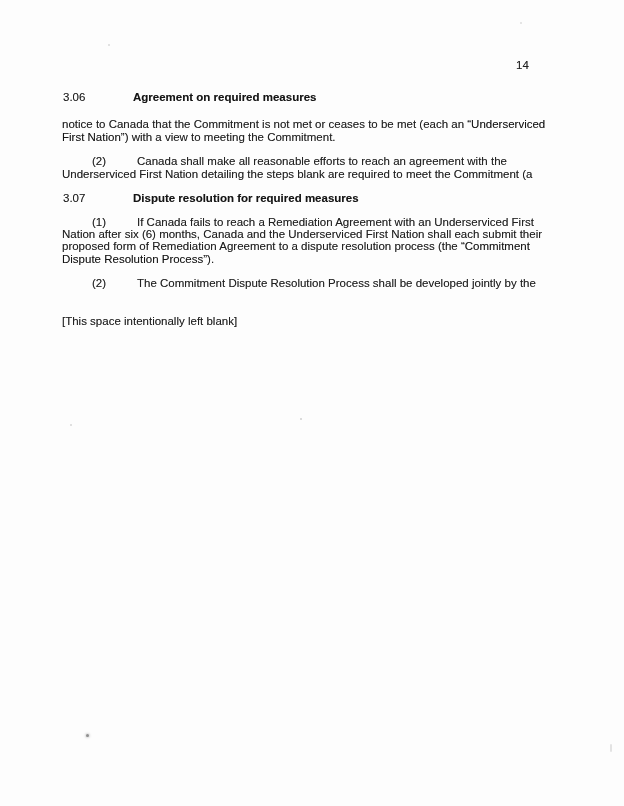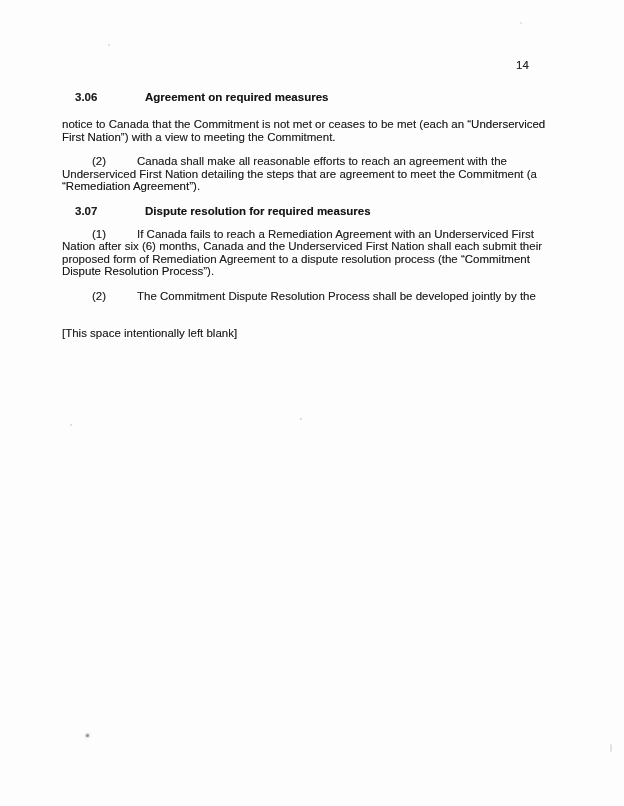--- a/index.html
+++ b/index.html
@@ -25,24 +25,24 @@
     left: 62px;
     top: 91px;
     width: 517px;
     font-size: 11.5px;
     line-height: 12.3px;
     text-shadow: 0 0 0.4px rgba(34,34,34,0.4);
   }
   .sec-head { margin: 0 0 15px 0; font-weight: 700; color: #151515; }
   .sec-head.tight { margin-bottom: 11px; }
   .sec-num {
-    font-weight: 700;
+    font-weight: 400;
     color: #212121;
     display: inline-block;
-    margin-left: 13px;
+    margin-left: 1px;
     width: 70px;
   }
   .para { margin: 0 0 12.5px 0; }
   .line { white-space: nowrap; }
   .marker { display: inline-block; margin-left: 30px; width: 45px; }
   .b { font-weight: 400; color: #151515; }
   .note { margin-top: 25px; }
   .speck { position: absolute; border-radius: 50%; }
   .speck.s1 { left: 86px;  top: 734px; width: 3px; height: 3px; background: #8f8f8f; box-shadow: 0 0 2px 1px rgba(140,140,140,0.3); }
   .speck.s2 { left: 300px; top: 418px; width: 2px; height: 2px; background: #cfcfcf; }
@@ -62,22 +62,21 @@
 
     <div class="sec-head"><span class="sec-num">3.06</span><span>Agreement on required measures</span></div>
 
     <div class="para">
       <div class="line"><span>notice to Canada that the Commitment is not met or ceases to be met (each an </span><span class="b">“Underserviced</span></div>
       <div class="line"><span class="b">First Nation”</span><span>) with a view to meeting the Commitment.</span></div>
     </div>
 
     <div class="para">
       <div class="line"><span class="marker">(2)</span><span>Canada shall make all reasonable efforts to reach an agreement with the</span></div>
-      <div class="line"><span>Underserviced First Nation detailing the steps that are agreement to meet the Commitment (a</span></div>
-      <div class="line"><span class="b">“Remediation Agreement”</span><span>).</span></div>
+      <div class="line"><span>Underserviced First Nation detailing the steps blank are required to meet the Commitment (a</span></div>
     </div>
 
 
     <div class="sec-head tight"><span class="sec-num">3.07</span><span>Dispute resolution for required measures</span></div>
 
     <div class="para">
       <div class="line"><span class="marker">(1)</span><span>If Canada fails to reach a Remediation Agreement with an Underserviced First</span></div>
       <div class="line"><span>Nation after six (6) months, Canada and the Underserviced First Nation shall each submit their</span></div>
       <div class="line"><span>proposed form of Remediation Agreement to a dispute resolution process (the </span><span class="b">“Commitment</span></div>
       <div class="line"><span class="b">Dispute Resolution Process”</span><span>).</span></div>

